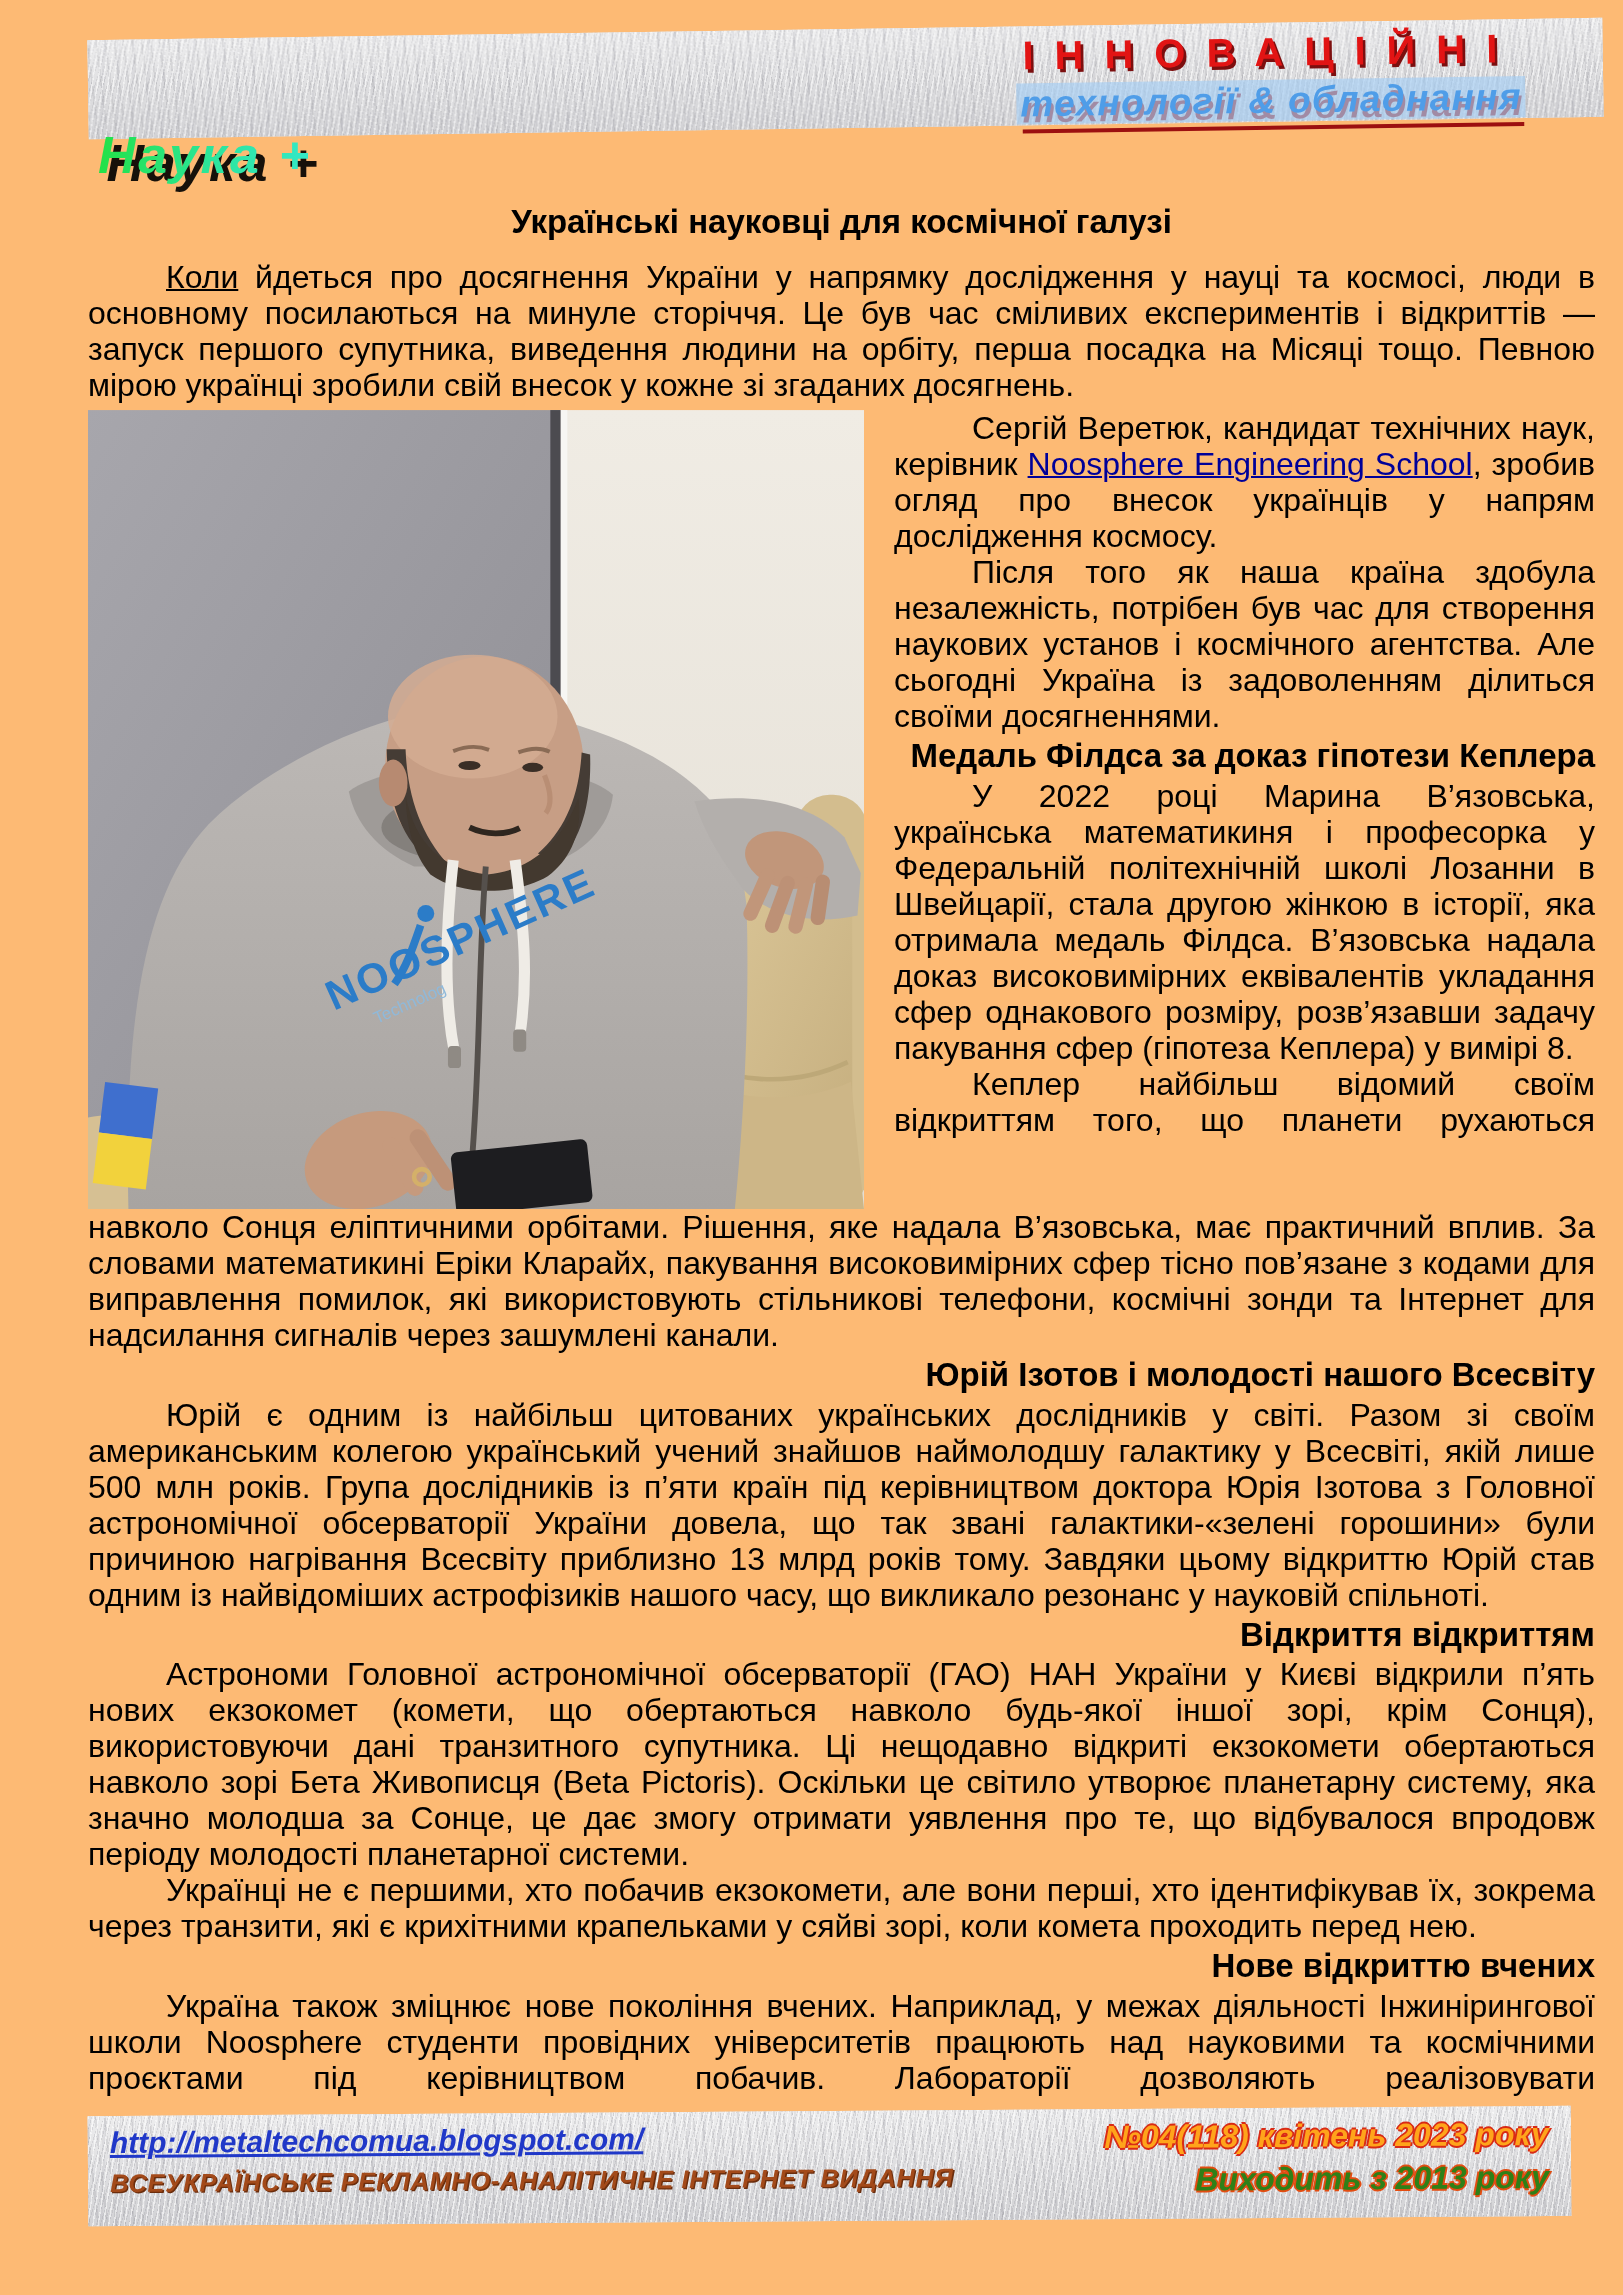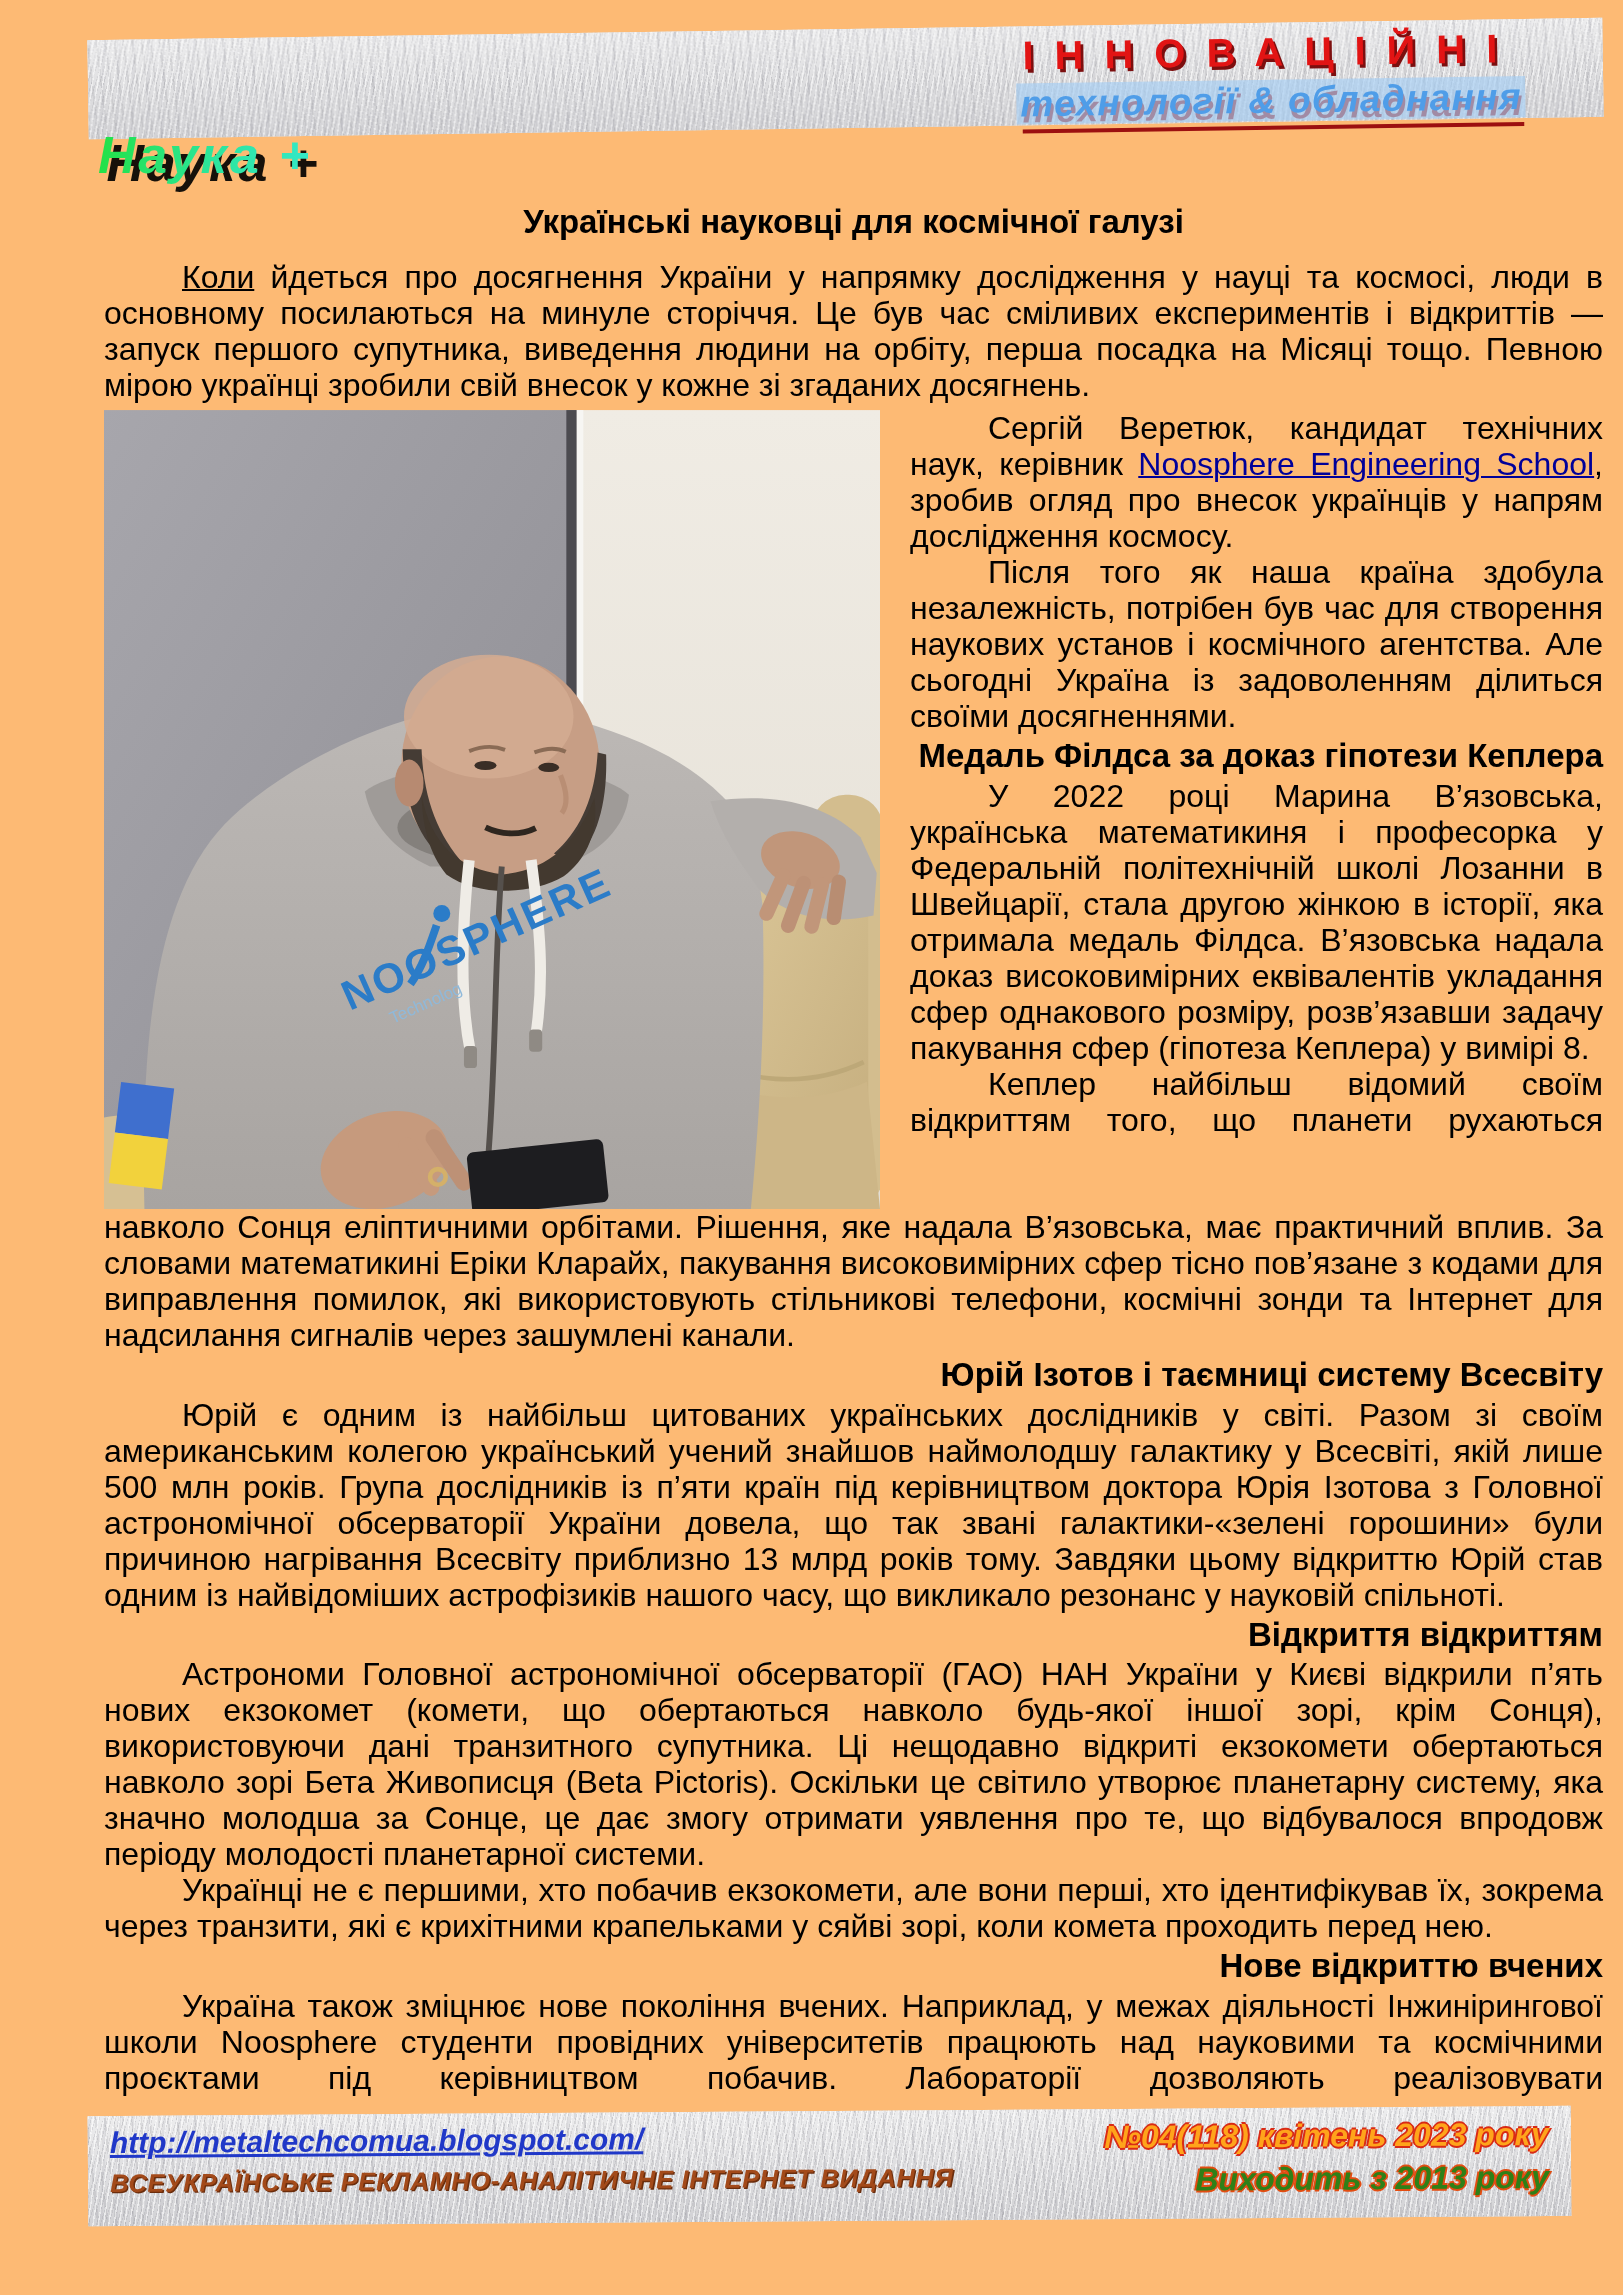--- a/index.html
+++ b/index.html
@@ -59,21 +59,21 @@
     white-space:nowrap;
   }
   .nauka-shadow{ left:8.5px; top:7.2px; color:#17110a; }
   .nauka-front{ color:#29e25b; }
   @supports (-webkit-background-clip: text) {
     .nauka-front{
       background:linear-gradient(90deg,#23e146 0%, #2ce59e 55%, #35e8c8 100%);
       -webkit-background-clip:text; background-clip:text; color:transparent;
     }
   }
-  .content{ padding:0 20px 0 88px;margin-left:16px; }
+  .content{ padding:0 28px 0 88px; }
   .article-title{
     text-align:center; font-weight:bold; font-size:33px;
     margin:13px 0 18px 0;
   }
   p.body{
     font-size:32px; line-height:36px; text-align:justify;
     text-indent:78px; margin:0;
   }
   p.noindent{ text-indent:0; }
   p.open{ text-align-last:justify; }
@@ -255,21 +255,21 @@
         <p class="body"><span>Сергій Веретюк, кандидат технічних наук, керівник </span><span class="link-blue">Noosphere Engineering School</span><span>, зробив огляд про внесок українців у напрям дослідження космосу.</span></p>
         <p class="body">Після того як наша країна здобула незалежність, потрібен був час для створення наукових установ і космічного агентства. Але сьогодні Україна із задоволенням ділиться своїми досягненнями.</p>
         <h2 class="section">Медаль Філдса за доказ гіпотези Кеплера</h2>
         <p class="body">У 2022 році Марина В’язовська, українська математикиня і професорка у Федеральній політехнічній школі Лозанни в Швейцарії, стала другою жінкою в історії, яка отримала медаль Філдса. В’язовська надала доказ високовимірних еквівалентів укладання сфер однакового розміру, розв’язавши задачу пакування сфер (гіпотеза Кеплера) у вимірі 8.</p>
         <p class="body open">Кеплер найбільш відомий своїм відкриттям того, що планети рухаються</p>
       </div>
     </div>
 
     <p class="body noindent after-photo">навколо Сонця еліптичними орбітами. Рішення, яке надала В’язовська, має практичний вплив. За словами математикині Еріки Кларайх, пакування високовимірних сфер тісно пов’язане з кодами для виправлення помилок, які використовують стільникові телефони, космічні зонди та Інтернет для надсилання сигналів через зашумлені канали.</p>
 
-    <h2 class="section">Юрій Ізотов і таємниці систему Всесвіту</h2>
+    <h2 class="section">Юрій Ізотов і молодості нашого Всесвіту</h2>
     <p class="body">Юрій є одним із найбільш цитованих українських дослідників у світі. Разом зі своїм американським колегою український учений знайшов наймолодшу галактику у Всесвіті, якій лише 500 млн років. Група дослідників із п’яти країн під керівництвом доктора Юрія Ізотова з Головної астрономічної обсерваторії України довела, що так звані галактики-«зелені горошини» були причиною нагрівання Всесвіту приблизно 13 млрд років тому. Завдяки цьому відкриттю Юрій став одним із найвідоміших астрофізиків нашого часу, що викликало резонанс у науковій спільноті.</p>
 
     <h2 class="section">Відкриття відкриттям</h2>
     <p class="body">Астрономи Головної астрономічної обсерваторії (ГАО) НАН України у Києві відкрили п’ять нових екзокомет (комети, що обертаються навколо будь-якої іншої зорі, крім Сонця), використовуючи дані транзитного супутника. Ці нещодавно відкриті екзокомети обертаються навколо зорі Бета Живописця (Beta Pictoris). Оскільки це світило утворює планетарну систему, яка значно молодша за Сонце, це дає змогу отримати уявлення про те, що відбувалося впродовж періоду молодості планетарної системи.</p>
     <p class="body">Українці не є першими, хто побачив екзокомети, але вони перші, хто ідентифікував їх, зокрема через транзити, які є крихітними крапельками у сяйві зорі, коли комета проходить перед нею.</p>
 
     <h2 class="section">Нове відкриттю вчених</h2>
     <p class="body open">Україна також зміцнює нове покоління вчених. Наприклад, у межах діяльності Інжинірингової школи Noosphere студенти провідних університетів працюють над науковими та космічними проєктами під керівництвом побачив. Лабораторії дозволяють реалізовувати</p>
   </div>
 

